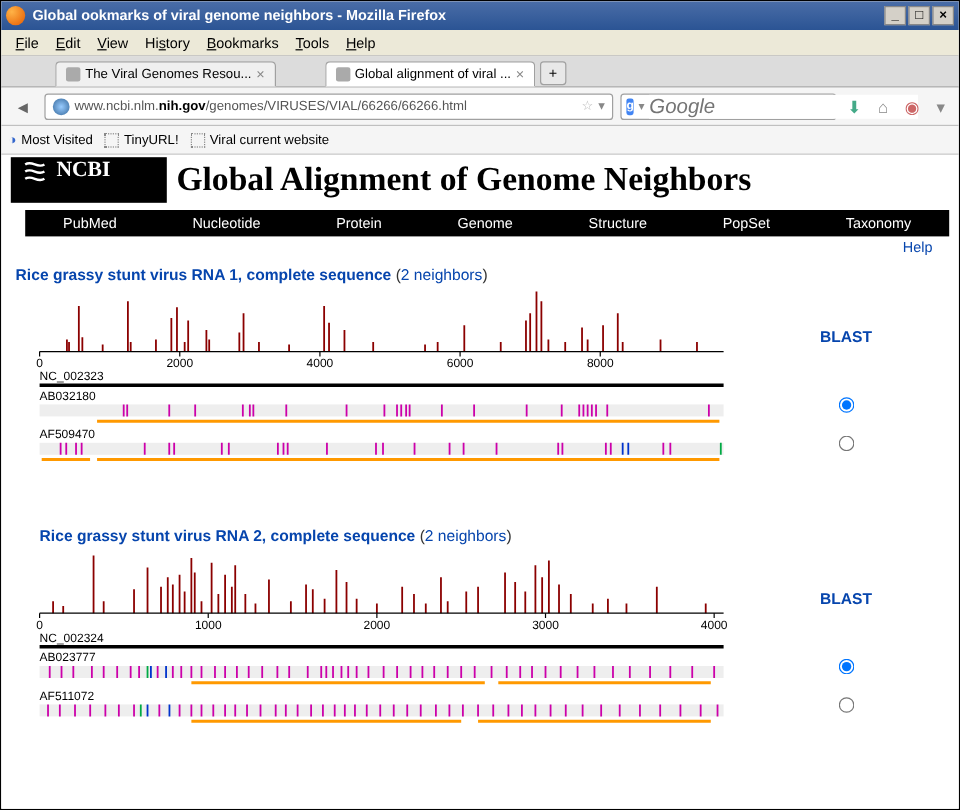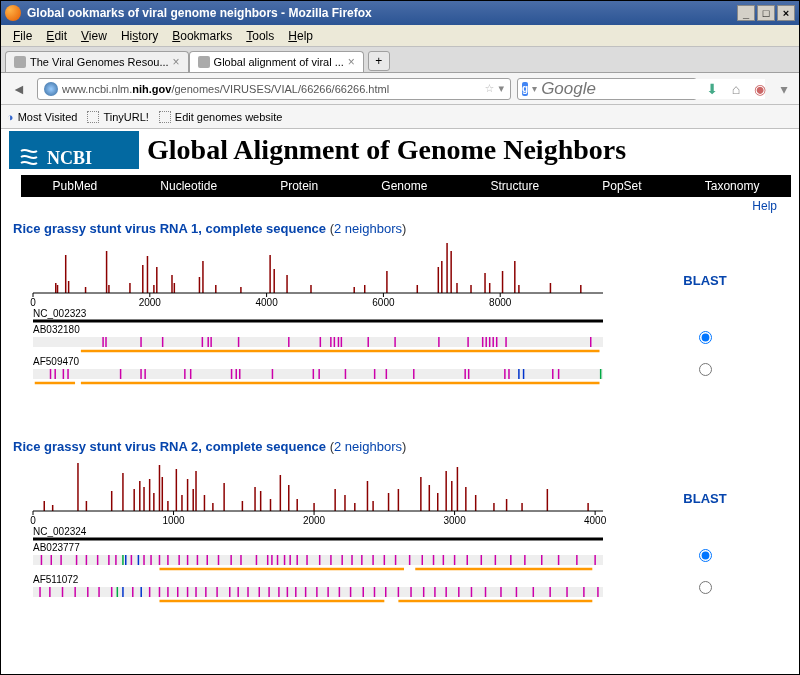--- a/index.html
+++ b/index.html
@@ -9,21 +9,21 @@
 .titlebar .ff-icon { width: 16px; height: 16px; background: radial-gradient(circle at 30% 30%, #ffb347, #e55b00); border-radius: 50%; margin-right: 6px; position: relative; }
 .titlebar .title-text { flex: 1; font-size: 12px; }
 .titlebar .win-btns { display: flex; gap: 2px; }
 .titlebar .win-btn { width: 18px; height: 16px; background: #d4d0c8; border: 1px solid #888; display: flex; align-items: center; justify-content: center; font-size: 11px; color: #000; cursor: pointer; }
 
 .menubar { background: #ece9d8; height: 22px; display: flex; align-items: center; padding: 0 6px; gap: 2px; border-bottom: 1px solid #c0c0c0; }
 .menubar .menu-item { padding: 16px 6px; cursor: pointer; }
 .menubar .menu-item .ul { text-decoration: underline; }
 
 .tabbar { background: #dcdcdc; height: 26px; display: flex; align-items: flex-end; padding: 0 4px; gap: 0; border-bottom: 1px solid #a0a0a0; }
-.tab { background: #f0f0f0; border: 1px solid #a0a0a0; border-bottom: none; border-radius: 4px 4px 0 0; padding: 3px 8px; display: flex; align-items: center; gap: 4px; font-size: 11px; max-width: 210px; cursor: pointer; }
+.tab { background: #f0f0f0; border: 1px solid #a0a0a0; border-bottom: none; border-radius: 4px 4px 0 0; padding: 3px 8px; display: flex; align-items: center; gap: 4px; font-size: 11px; max-width: 210px; cursor: pointer; margin-left: 41px; }
 .tab.active { background: #fff; }
 .tab .favicon { width: 12px; height: 12px; background: #aaa; border-radius: 2px; }
 .tab .tab-close { color: #888; font-size: 12px; cursor: pointer; }
 .newtab { width: 22px; height: 20px; background: #e8e8e8; border: 1px solid #a0a0a0; border-radius: 3px; display: flex; align-items: center; justify-content: center; font-size: 12px; margin-left: 4px; margin-bottom: 1px; cursor: pointer; }
 
 .navbar { background: #f5f5f5; height: 32px; display: flex; align-items: center; padding: 0 6px; gap: 6px; border-bottom: 1px solid #c0c0c0; }
 .nav-btn { width: 24px; height: 24px; border-radius: 3px; display: flex; align-items: center; justify-content: center; font-size: 14px; color: #666; cursor: pointer; }
 .urlbar { flex: 1; height: 22px; background: #fff; border: 1px solid #a0a0a0; border-radius: 3px; display: flex; align-items: center; padding: 0 6px; font-size: 11px; color: #555; }
 .urlbar .globe { width: 14px; height: 14px; border-radius: 50%; background: radial-gradient(#9cf,#369); margin-right: 4px; }
 .urlbar .url-bold { color: #000; font-weight: bold; }
@@ -34,21 +34,21 @@
 .searchbar input { border: none; outline: none; flex: 1; font-size: 17px; color: #888; font-style: italic; }
 .nav-icon { width: 18px; height: 18px; cursor: pointer; display:flex; align-items:center; justify-content:center; font-size:14px; }
 
 .bookmarkbar { background: #f5f5f5; height: 24px; display: flex; align-items: center; padding: 0 6px; gap: 10px; border-bottom: 1px solid #c0c0c0; font-size: 11px; }
 .bookmarkbar .bm { display: flex; align-items: center; gap: 4px; cursor: pointer; }
 .bookmarkbar .bm-icon { width: 12px; height: 12px; border: 1px dotted #888; }
 
 .content { height: calc(675px - 24px - 22px - 26px - 32px - 24px); overflow: auto; background: #fff; padding: 0; }
 
 .page-head { display: flex; align-items: center; padding: 2px 8px; gap: 8px; }
-.ncbi-logo { width: 130px; height: 38px; background: #0369a1; display: flex; align-items: flex-end; gap: 6px; padding: 0 8px; color: #fff; font-weight: bold; font-family: Georgia, serif; font-size: 18px; }
+.ncbi-logo { width: 130px; height: 38px; background: #000000; display: flex; align-items: flex-start; gap: 6px; padding: 0 8px; color: #fff; font-weight: bold; font-family: Georgia, serif; font-size: 18px; }
 .ncbi-logo .sw { width: 24px; height: 24px; }
 .ncbi-logo .sw svg { width: 100%; height: 100%; }
 .page-title { font-family: "Times New Roman", serif; font-size: 28px; font-weight: bold; }
 
 .blackbar { background: #000; color: #fff; height: 22px; display: flex; align-items: center; justify-content: space-around; font-size: 12px; margin: 4px 8px 0 20px; }
 .blackbar span { cursor: pointer; }
 .help-link { text-align: right; padding: 2px 22px; font-size: 12px; }
 .help-link a { color: #0645ad; text-decoration: none; cursor: pointer; }
 
 .aln-block { padding: 6px 12px; }
@@ -135,21 +135,21 @@
   <div class="bm">
       <span style="color:#36c">◑</span>
       <span>Most Visited</span>
     </div>
   <div class="bm">
       <span class="bm-icon"></span>
       <span>TinyURL!</span>
     </div>
   <div class="bm">
       <span class="bm-icon"></span>
-      <span>Edit genomes website</span>
+      <span>Viral current website</span>
     </div>
 </div>
 
 <div class="content">
   <div class="page-head">
     <div class="ncbi-logo">
       <div class="sw">
         <svg viewBox="0 0 24 24">
             <path d="M4 6 C 10 2, 14 10, 20 6 M4 12 C 10 8, 14 16, 20 12 M4 18 C 10 14, 14 22, 20 18" stroke="#fff" stroke-width="2" fill="none"></path>
           </svg>
@@ -304,21 +304,21 @@
               <line x1="587.6639344262295" x2="587.6639344262295" y1="14" y2="24" class="mut-g"></line>
               <line x1="21.75204918032787" x2="62.049180327868854" y1="28" y2="28" class="orange"></line>
               <line x1="67.88934426229508" x2="586.4959016393442" y1="28" y2="28" class="orange"></line>
             </svg>
           </div>
           <div class="aln-side"><input type="radio" class="radio" name="aln-0" style=""></div>
         </div>
       </div>
       <div style="height: 40px;"></div>
       <div class="aln-block">
-        <div class="seq-title"><span style="cursor: pointer;">Rice grassy stunt virus RNA 2, complete sequence</span><span class="plain"> (</span><span class="neigh">2 neighbors</span><span class="plain">)</span></div>
+        <div class="seq-title"><span style="cursor: pointer; margin-left: 20px;">Rice grassy stunt virus RNA 2, complete sequence</span><span class="plain"> (</span><span class="neigh">2 neighbors</span><span class="plain">)</span></div>
         <div class="aln-row">
           <div class="aln-graphic">
             <svg width="600" height="85">
               <line x1="31.242603550295858" x2="31.242603550295858" y1="55" y2="45" class="peak"></line>
               <line x1="39.67455621301775" x2="39.67455621301775" y1="55" y2="49" class="peak"></line>
               <line x1="64.97041420118343" x2="64.97041420118343" y1="55" y2="7" class="peak"></line>
               <line x1="73.40236686390533" x2="73.40236686390533" y1="55" y2="45" class="peak"></line>
               <line x1="98.69822485207101" x2="98.69822485207101" y1="55" y2="35" class="peak"></line>
               <line x1="109.94082840236686" x2="109.94082840236686" y1="55" y2="17" class="peak"></line>
               <line x1="121.18343195266272" x2="121.18343195266272" y1="55" y2="33" class="peak"></line>

